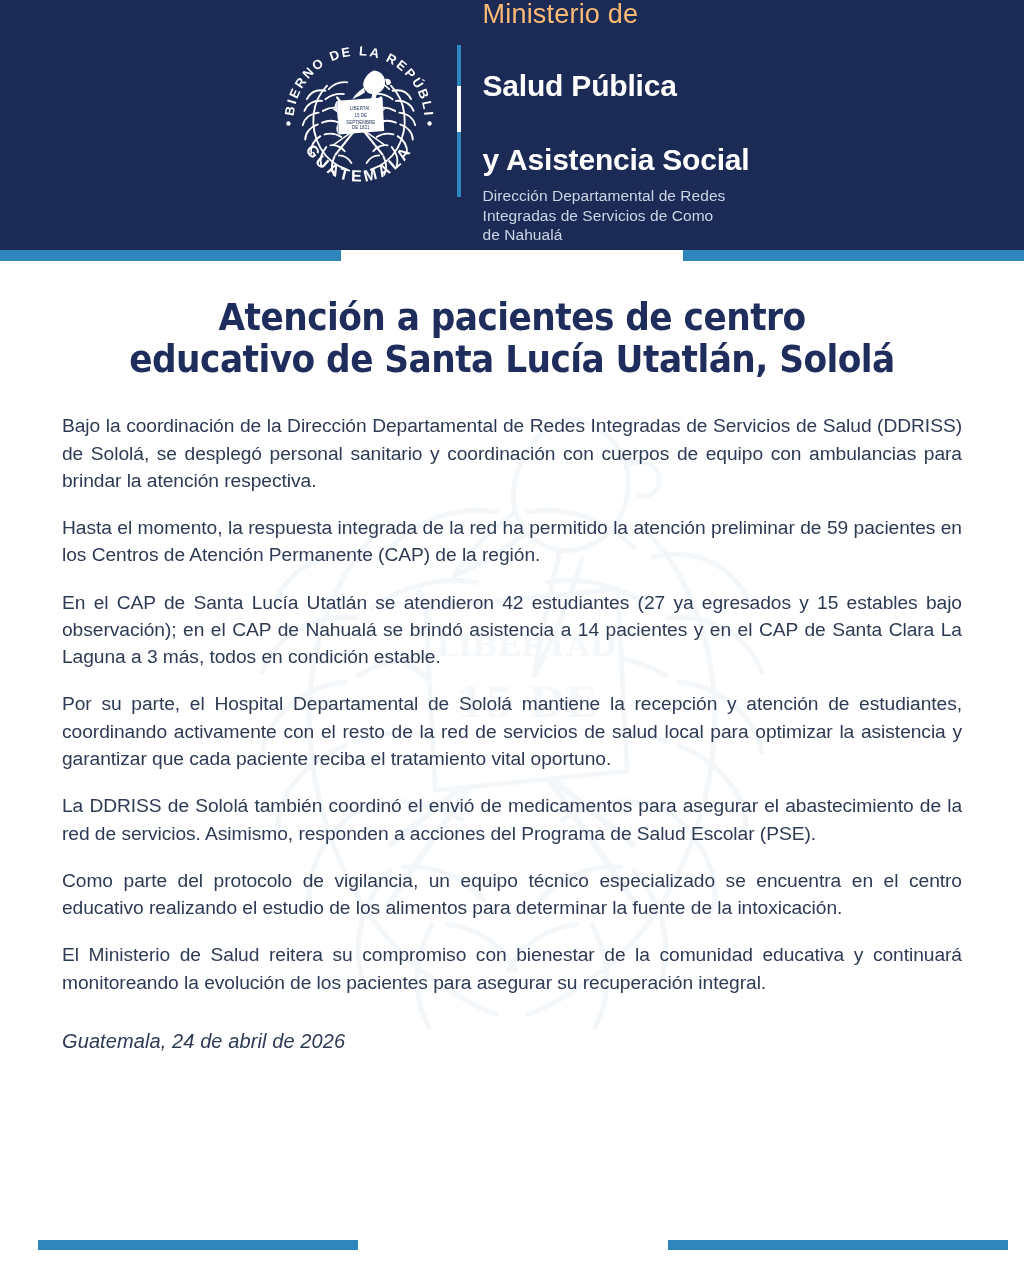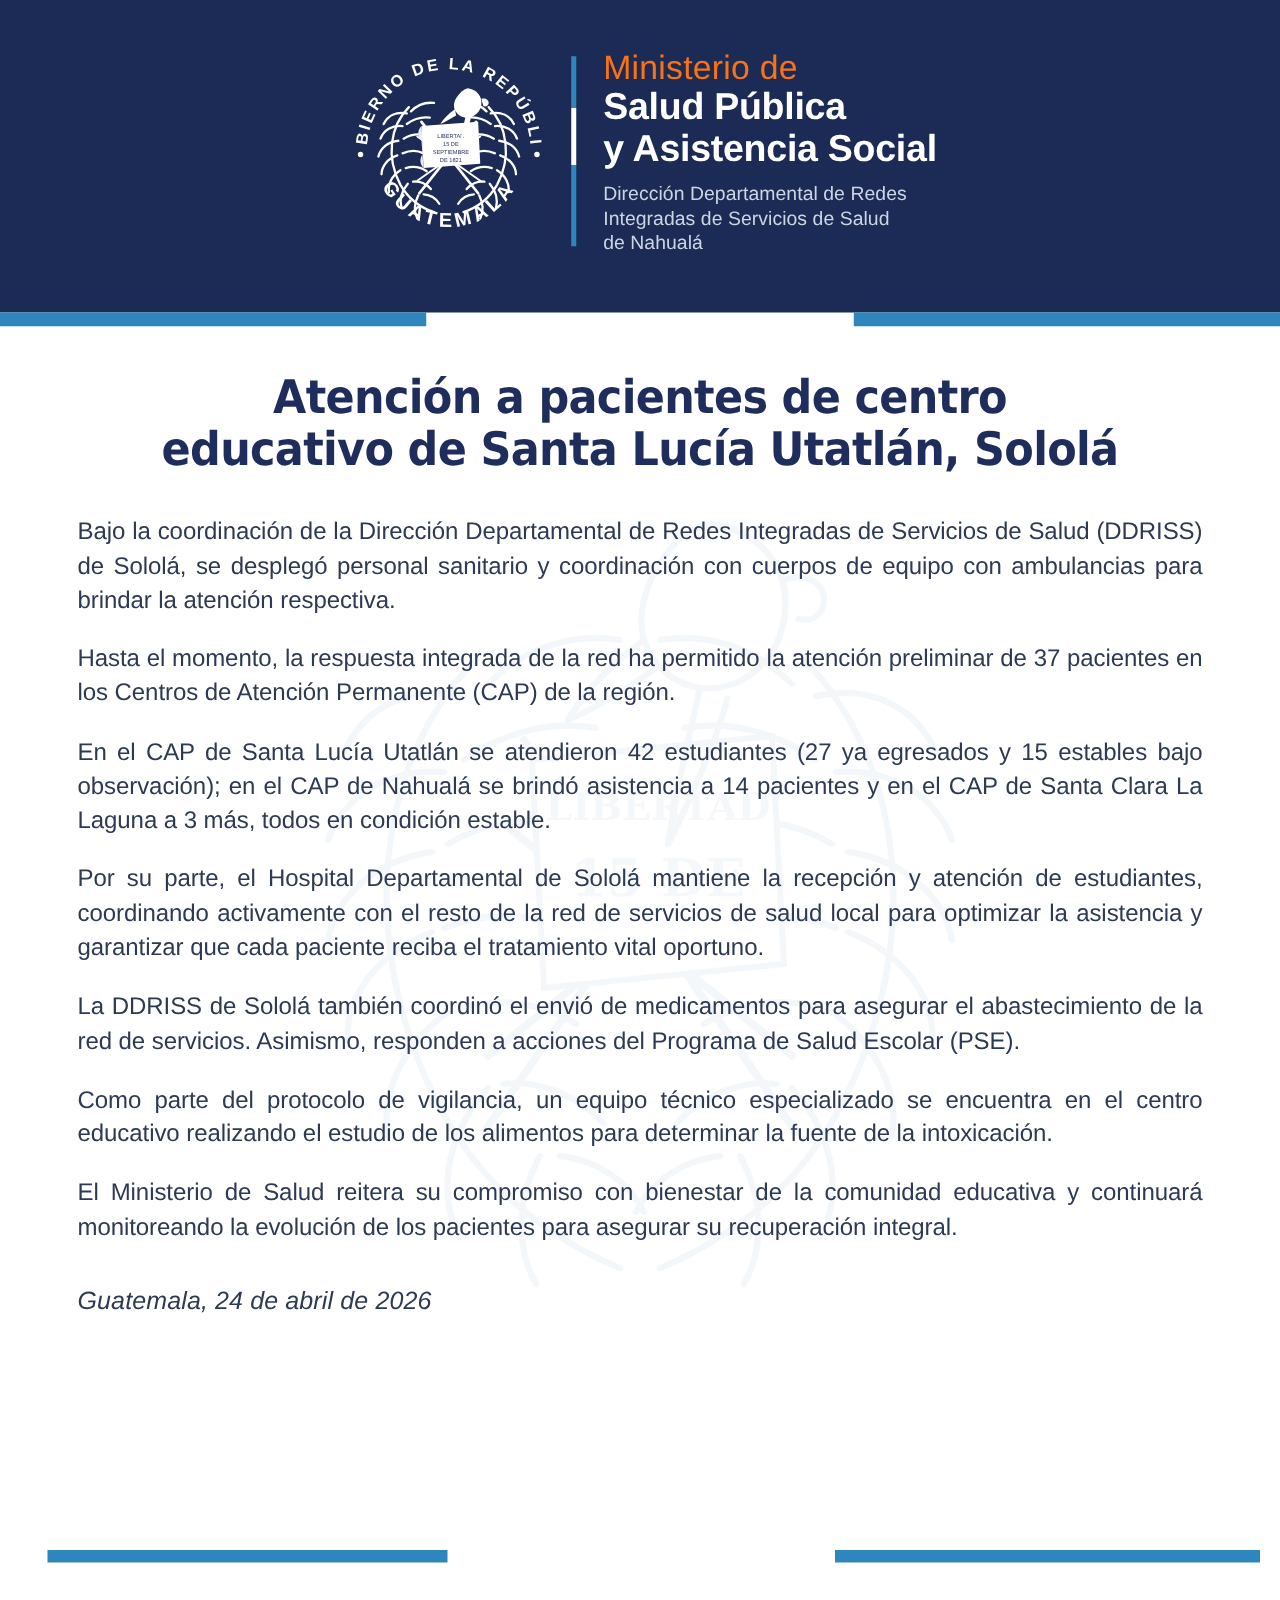--- a/index.html
+++ b/index.html
@@ -63,30 +63,31 @@
         #ffffff 27%, #ffffff 57%,
         #2e86bd 57%, #2e86bd 100%);
   }
 
   
   .header-text { flex: 0 0 auto; padding-top: 2px; }
 
   .h-line1 {
     font-size: 27px;
     font-weight: 300;
-    color: #f97316;
+    color: #fdba74;
     letter-spacing: 0.2px;
     line-height: 1.12;
   }
   .h-line2, .h-line3 {
     font-size: 30px;
     font-weight: bold;
     color: #ffffff;
     letter-spacing: -0.2px;
     line-height: 1.13;
+    margin-top: 40px;
   }
   .h-sub {
     margin-top: 9px;
     font-size: 15.5px;
     font-weight: 400;
     color: #ccd5e4;
     line-height: 1.27;
     letter-spacing: 0.05px;
   }
 
@@ -266,21 +267,21 @@
       </div>
 
       <div class="divider"></div>
 
       <div class="header-text">
         <div class="h-line1">Ministerio de</div>
         <div class="h-line2">Salud Pública</div>
         <div class="h-line3">y Asistencia Social</div>
         <div class="h-sub">
           <div>Dirección Departamental de Redes</div>
-          <div>Integradas de Servicios de Salud</div>
+          <div>Integradas de Servicios de Como</div>
           <div>de Nahualá</div>
         </div>
       </div>
 
     </div>
   </div>
 
   <div class="accent-strip">
     <div class="seg seg-left"></div>
     <div class="seg seg-right"></div>
@@ -348,21 +349,21 @@
 
   <div class="content">
 
     <h1 class="title">
       <span class="t-line">Atención a pacientes de centro</span>
       <span class="t-line">educativo de Santa Lucía Utatlán, Sololá</span>
     </h1>
 
     <div class="paragraphs">
       <p class="para">Bajo la coordinación de la Dirección Departamental de Redes Integradas de Servicios de Salud (DDRISS) de Sololá, se desplegó personal sanitario y coordinación con cuerpos de equipo con ambulancias para brindar la atención respectiva.</p>
-      <p class="para">Hasta el momento, la respuesta integrada de la red ha permitido la atención preliminar de 37 pacientes en los Centros de Atención Permanente (CAP) de la región.</p>
+      <p class="para">Hasta el momento, la respuesta integrada de la red ha permitido la atención preliminar de 59 pacientes en los Centros de Atención Permanente (CAP) de la región.</p>
       <p class="para">En el CAP de Santa Lucía Utatlán se atendieron 42 estudiantes (27 ya egresados y 15 estables bajo observación); en el CAP de Nahualá se brindó asistencia a 14 pacientes y en el CAP de Santa Clara La Laguna a 3 más, todos en condición estable.</p>
       <p class="para">Por su parte, el Hospital Departamental de Sololá mantiene la recepción y atención de estudiantes, coordinando activamente con el resto de la red de servicios de salud local para optimizar la asistencia y garantizar que cada paciente reciba el tratamiento vital oportuno.</p>
       <p class="para">La DDRISS de Sololá también coordinó el envió de medicamentos para asegurar el abastecimiento de la red de servicios. Asimismo, responden a acciones del Programa de Salud Escolar (PSE).</p>
       <p class="para">Como parte del protocolo de vigilancia, un equipo técnico especializado se encuentra en el centro educativo realizando el estudio de los alimentos para determinar la fuente de la intoxicación.</p>
       <p class="para">El Ministerio de Salud reitera su compromiso con bienestar de la comunidad educativa y continuará monitoreando la evolución de los pacientes para asegurar su recuperación integral.</p>
     </div>
 
     <div class="dateline">Guatemala, 24 de abril de 2026</div>
   </div>
 

